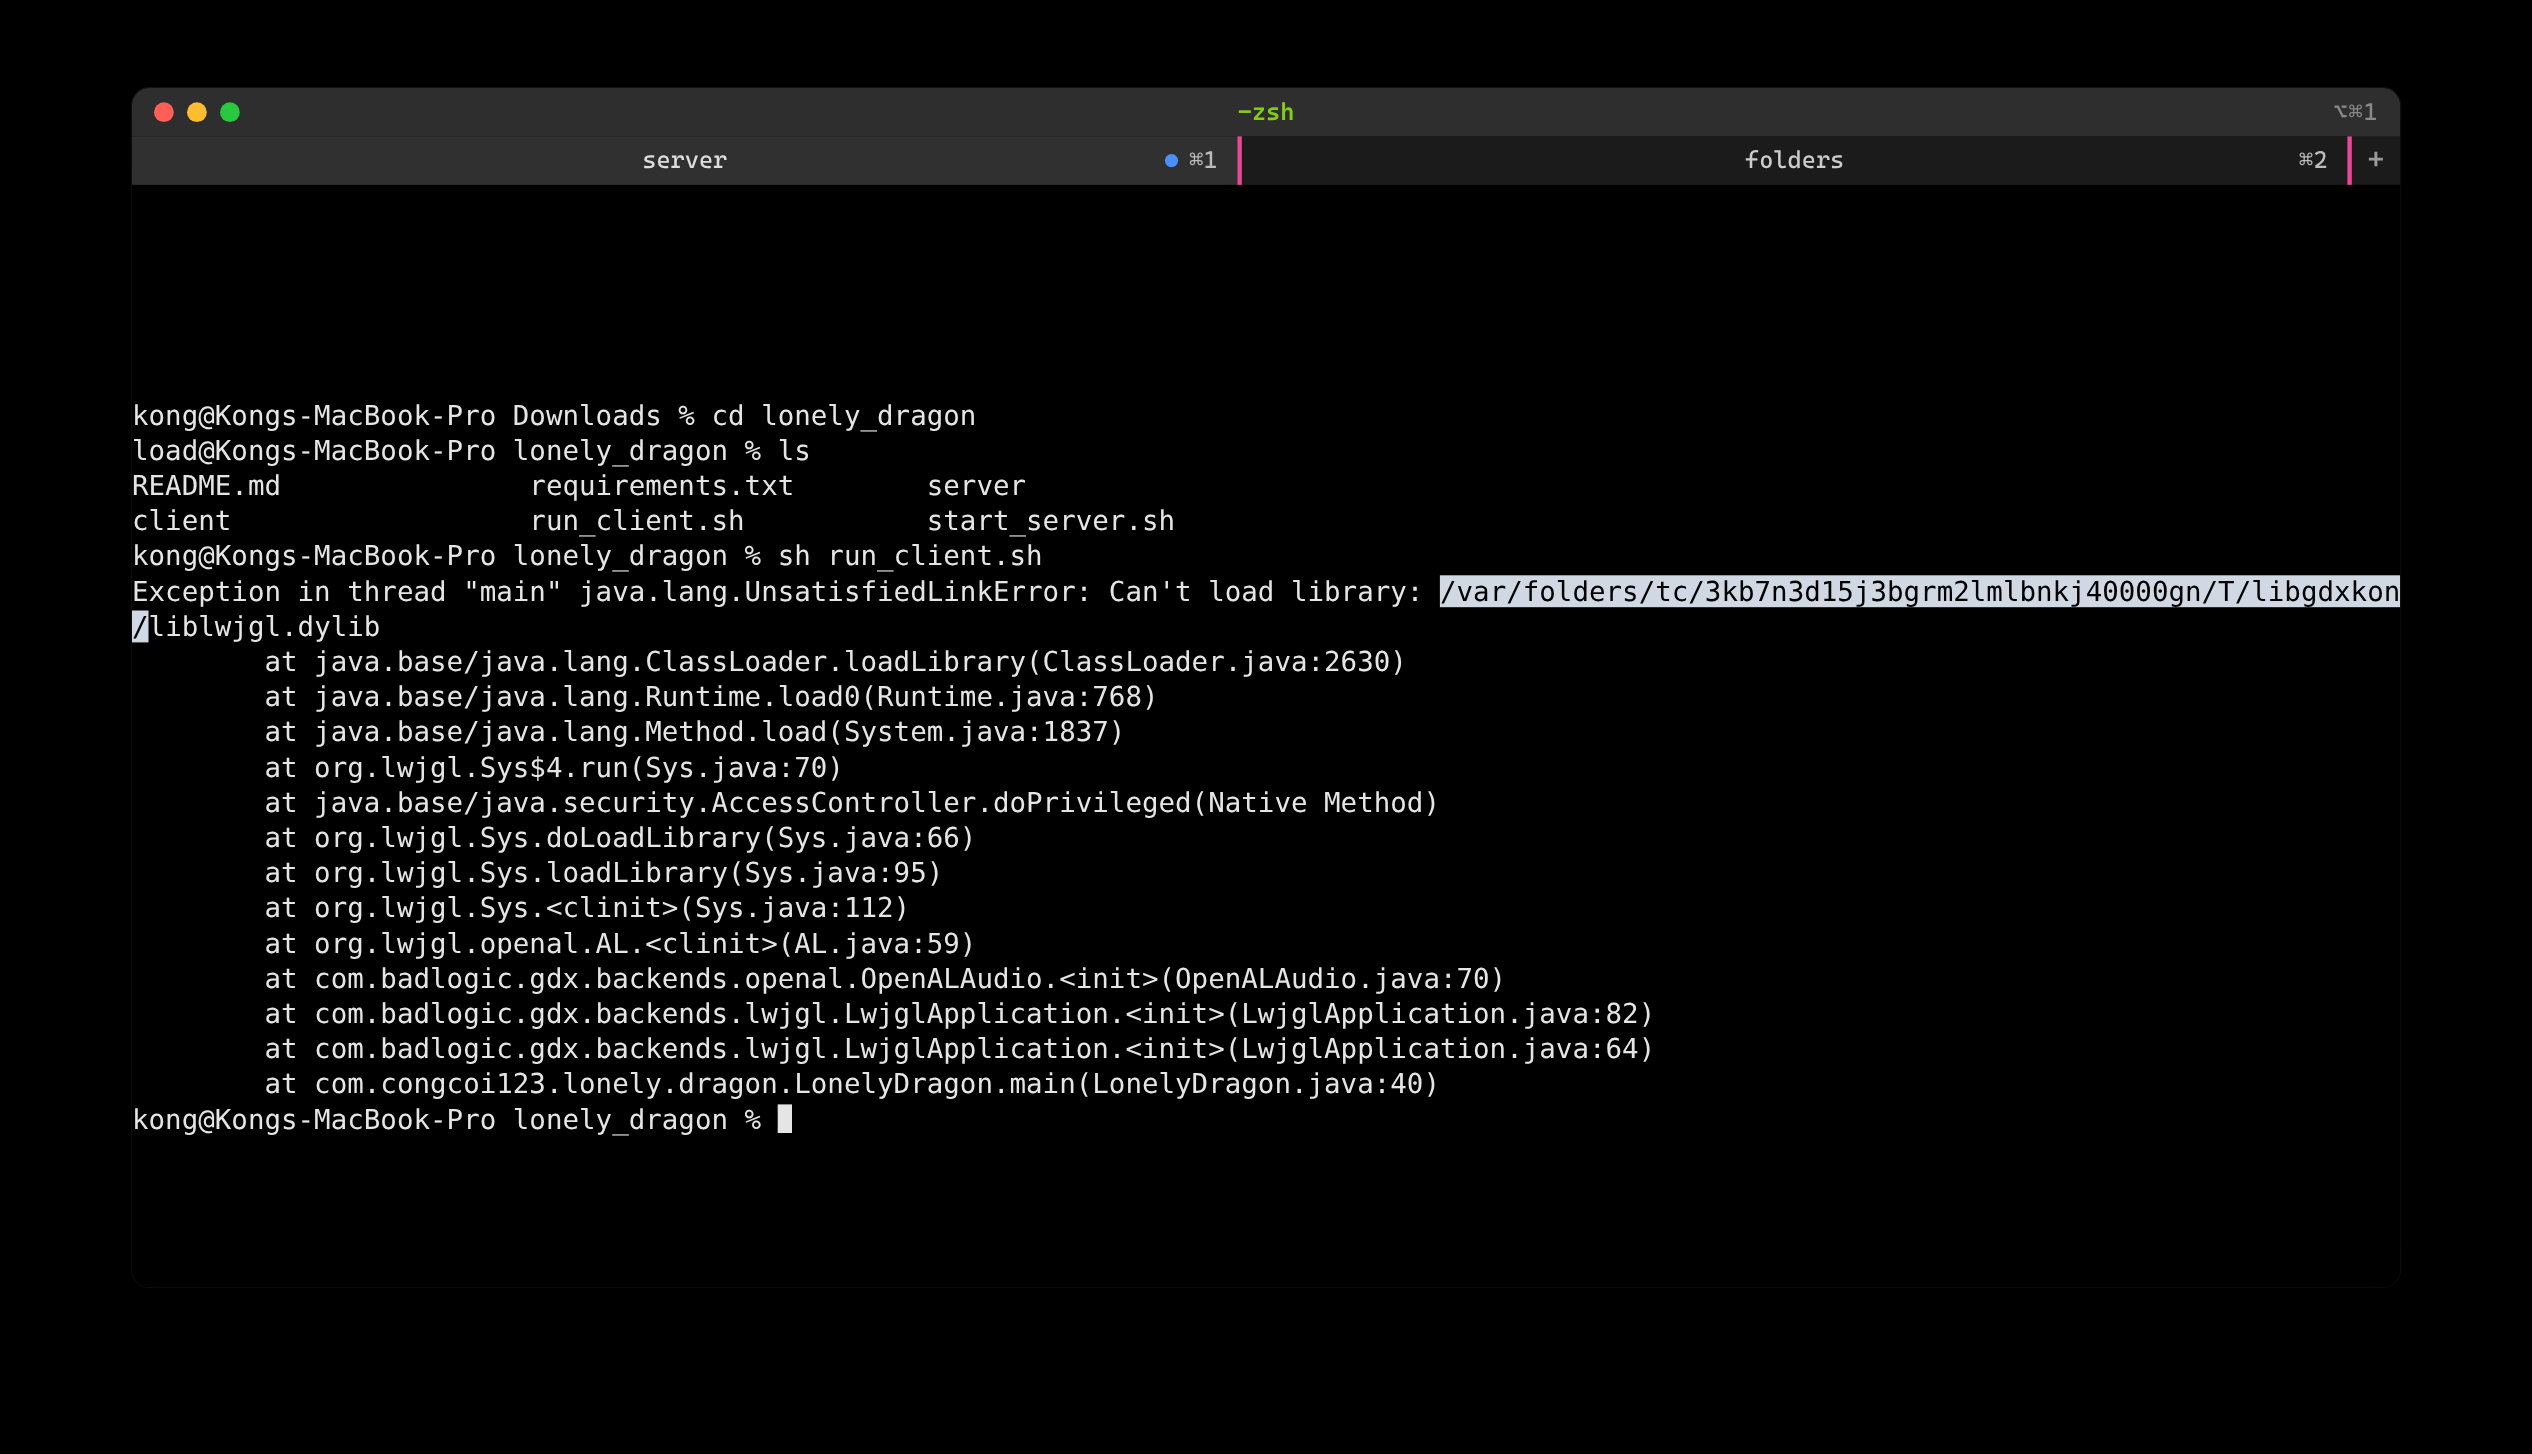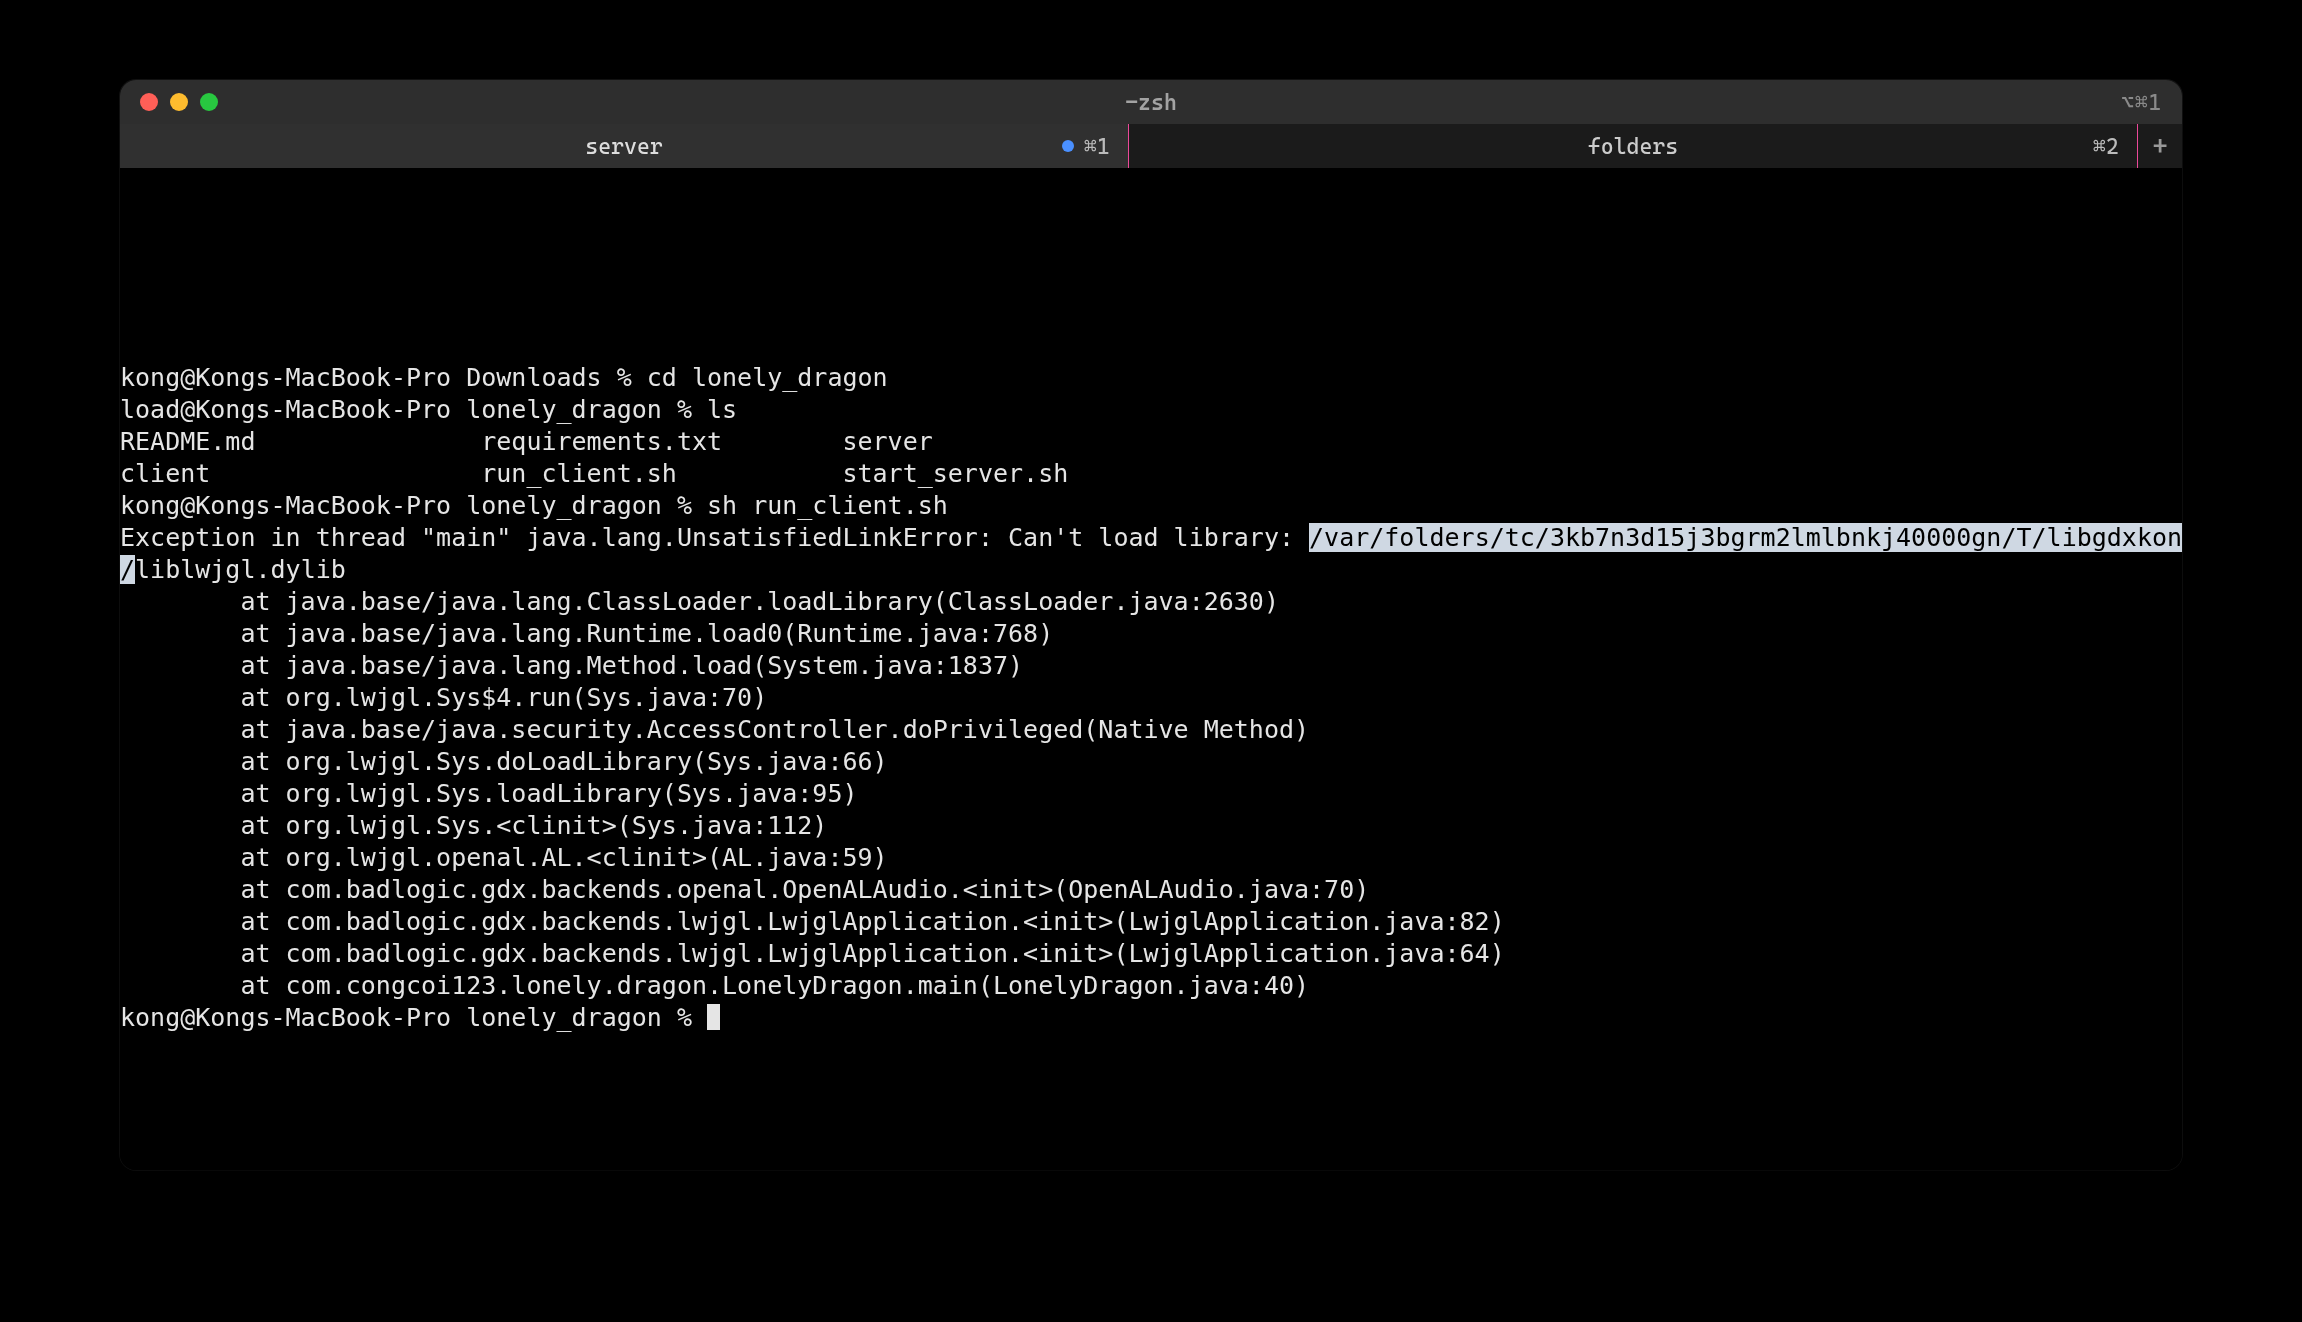--- a/index.html
+++ b/index.html
@@ -40,21 +40,21 @@
     width: 18px; height: 18px;
     border-radius: 50%;
   }
   .tl-close { background: #ff5f57; }
   .tl-min   { background: #febc2e; }
   .tl-max   { background: #28c840; }
   .title-center {
     position: absolute;
     left: 0; right: 0;
     text-align: center;
-    color: #a3a3a3;
+    color: #84cc16;
     font-size: 22px;
     font-weight: 600;
     pointer-events: none;
   }
   .title-right {
     margin-left: auto;
     padding-right: 20px;
     color: #8a8a8a;
     font-size: 22px;
     letter-spacing: 0.5px;
@@ -66,21 +66,21 @@
     flex-shrink: 0;
   }
   .tab {
     flex: 1;
     display: flex;
     align-items: center;
     justify-content: center;
     position: relative;
     color: #ddd;
     font-size: 22px;
-    border-right: 1px solid #ec4899;
+    border-right: 4px solid #ec4899;
     cursor: pointer;
   }
   .tab.active { background: #303030; }
   .tab.inactive { background: #1b1b1b; color: #ccc; }
   .tab-badge-right {
     position: absolute;
     right: 18px;
     display: flex;
     align-items: center;
     gap: 10px;

